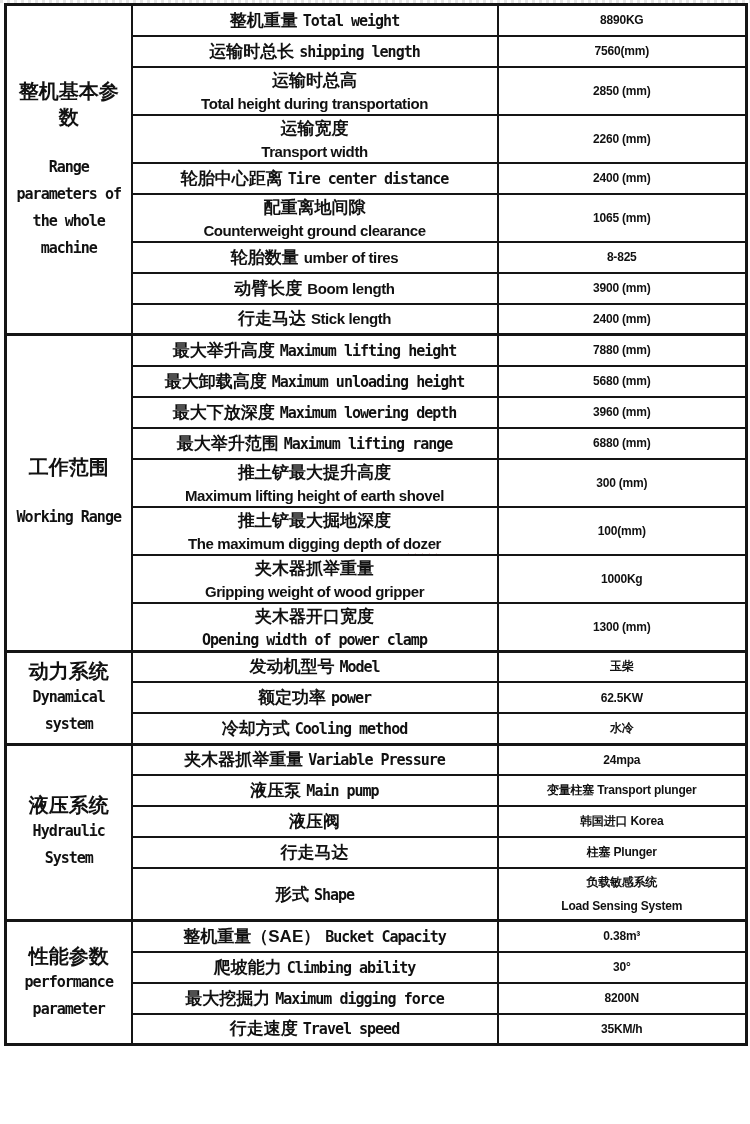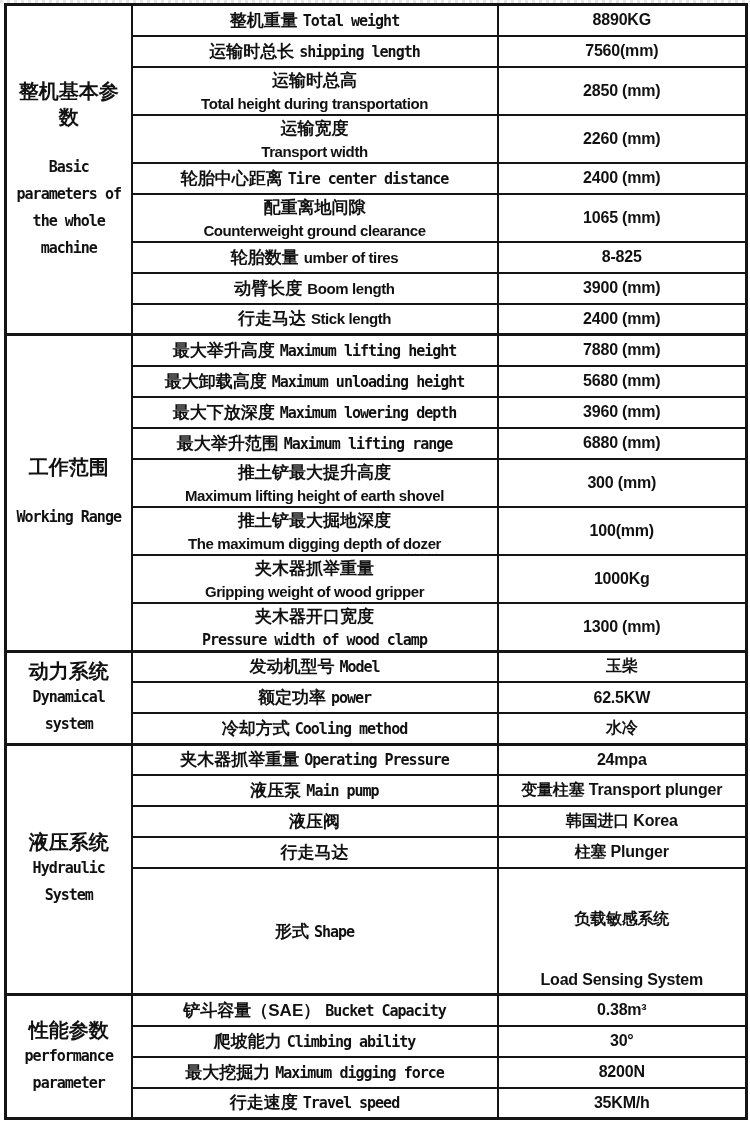--- a/index.html
+++ b/index.html
@@ -68,42 +68,42 @@
   td.param.inline .p-en { margin-left: 5px; }
   td.param .line2 { margin-top: 3px; }
   .squiggle {
     text-decoration: underline wavy #c1272d;
     text-decoration-thickness: 1px;
     text-underline-offset: 4px;
   }
 
   
   td.value {
-    font-weight: bold; font-size: 16px;
+    font-weight: bold; font-size: 12px;
     font-family: "Liberation Sans", sans-serif;
     letter-spacing: -0.2px;
   }
-  td.value .v-line { line-height: 24px; margin-top: 37px; }
+  td.value .v-line { line-height: 24px; }
 </style>
 </head>
 <body>
 
 <div class="noise-strip"></div>
 
 <table class="spec-table">
   <colgroup>
     <col class="c-cat">
     <col class="c-param">
     <col class="c-val">
   </colgroup>
   <tbody>
       <tr class="section-start">
         <td class="cat" rowspan="9">
           <div class="cat-cn spaced">整机基本参数</div>
-          <div class="cat-en">Basic</div>
+          <div class="cat-en">Range</div>
           <div class="cat-en">parameters of</div>
           <div class="cat-en">the whole</div>
           <div class="cat-en">machine</div>
         </td>
         <td class="param inline"><span class="p-cn">整机重量</span><span class="p-en mono">Total weight</span></td>
         <td class="value"><span>8890KG</span></td>
       </tr>
       <tr>
         <td class="param inline"><span class="p-cn">运输时总长</span><span class="p-en mono">shipping length</span></td>
         <td class="value"><span>7560(mm)</span></td>
@@ -182,21 +182,21 @@
       <tr class="tall">
         <td class="param stacked">
           <div class="line1"><span class="p-cn">夹木器抓举重量</span></div>
           <div class="line2"><span class="p-en sans">Gripping weight of wood gripper</span></div>
         </td>
         <td class="value"><span>1000Kg</span></td>
       </tr>
       <tr class="tall">
         <td class="param stacked">
           <div class="line1"><span class="p-cn">夹木器开口宽度</span></div>
-          <div class="line2"><span class="p-en mono">Pressure width of wood clamp</span></div>
+          <div class="line2"><span class="p-en mono">Opening width of power clamp</span></div>
         </td>
         <td class="value"><span>1300 (mm)</span></td>
       </tr>
       <tr class="section-start">
         <td class="cat" rowspan="3">
           <div class="cat-cn">动力系统</div>
           <div class="cat-en">Dynamical</div>
           <div class="cat-en">system</div>
         </td>
         <td class="param inline"><span class="p-cn">发动机型号</span><span class="p-en mono">Model</span></td>
@@ -209,21 +209,21 @@
       <tr>
         <td class="param inline"><span class="p-cn">冷却方式</span><span class="p-en mono">Cooling method</span></td>
         <td class="value"><span>水冷</span></td>
       </tr>
       <tr class="section-start">
         <td class="cat" rowspan="5">
           <div class="cat-cn">液压系统</div>
           <div class="cat-en">Hydraulic</div>
           <div class="cat-en">System</div>
         </td>
-        <td class="param inline"><span class="p-cn">夹木器抓举重量</span><span class="p-en mono">Operating Pressure</span></td>
+        <td class="param inline"><span class="p-cn">夹木器抓举重量</span><span class="p-en mono">Variable Pressure</span></td>
         <td class="value"><span>24mpa</span></td>
       </tr>
       <tr>
         <td class="param inline"><span class="p-cn">液压泵</span><span class="p-en mono">Main pump</span></td>
         <td class="value"><span>变量柱塞 Transport plunger</span></td>
       </tr>
       <tr>
         <td class="param inline"><span class="p-cn">液压阀</span></td>
         <td class="value"><span>韩国进口 Korea</span></td>
       </tr>
@@ -237,21 +237,21 @@
           <div class="v-line">负载敏感系统</div>
           <div class="v-line">Load Sensing System</div>
         </td>
       </tr>
       <tr class="section-start">
         <td class="cat" rowspan="4">
           <div class="cat-cn">性能参数</div>
           <div class="cat-en">performance</div>
           <div class="cat-en">parameter</div>
         </td>
-        <td class="param inline"><span class="p-cn">铲斗容量（SAE）</span><span class="p-en mono">Bucket Capacity</span></td>
+        <td class="param inline"><span class="p-cn">整机重量（SAE）</span><span class="p-en mono">Bucket Capacity</span></td>
         <td class="value"><span>0.38m³</span></td>
       </tr>
       <tr>
         <td class="param inline"><span class="p-cn">爬坡能力</span><span class="p-en mono">Climbing ability</span></td>
         <td class="value"><span>30°</span></td>
       </tr>
       <tr>
         <td class="param inline"><span class="p-cn">最大挖掘力</span><span class="p-en mono">Maximum digging force</span></td>
         <td class="value"><span>8200N</span></td>
       </tr>

